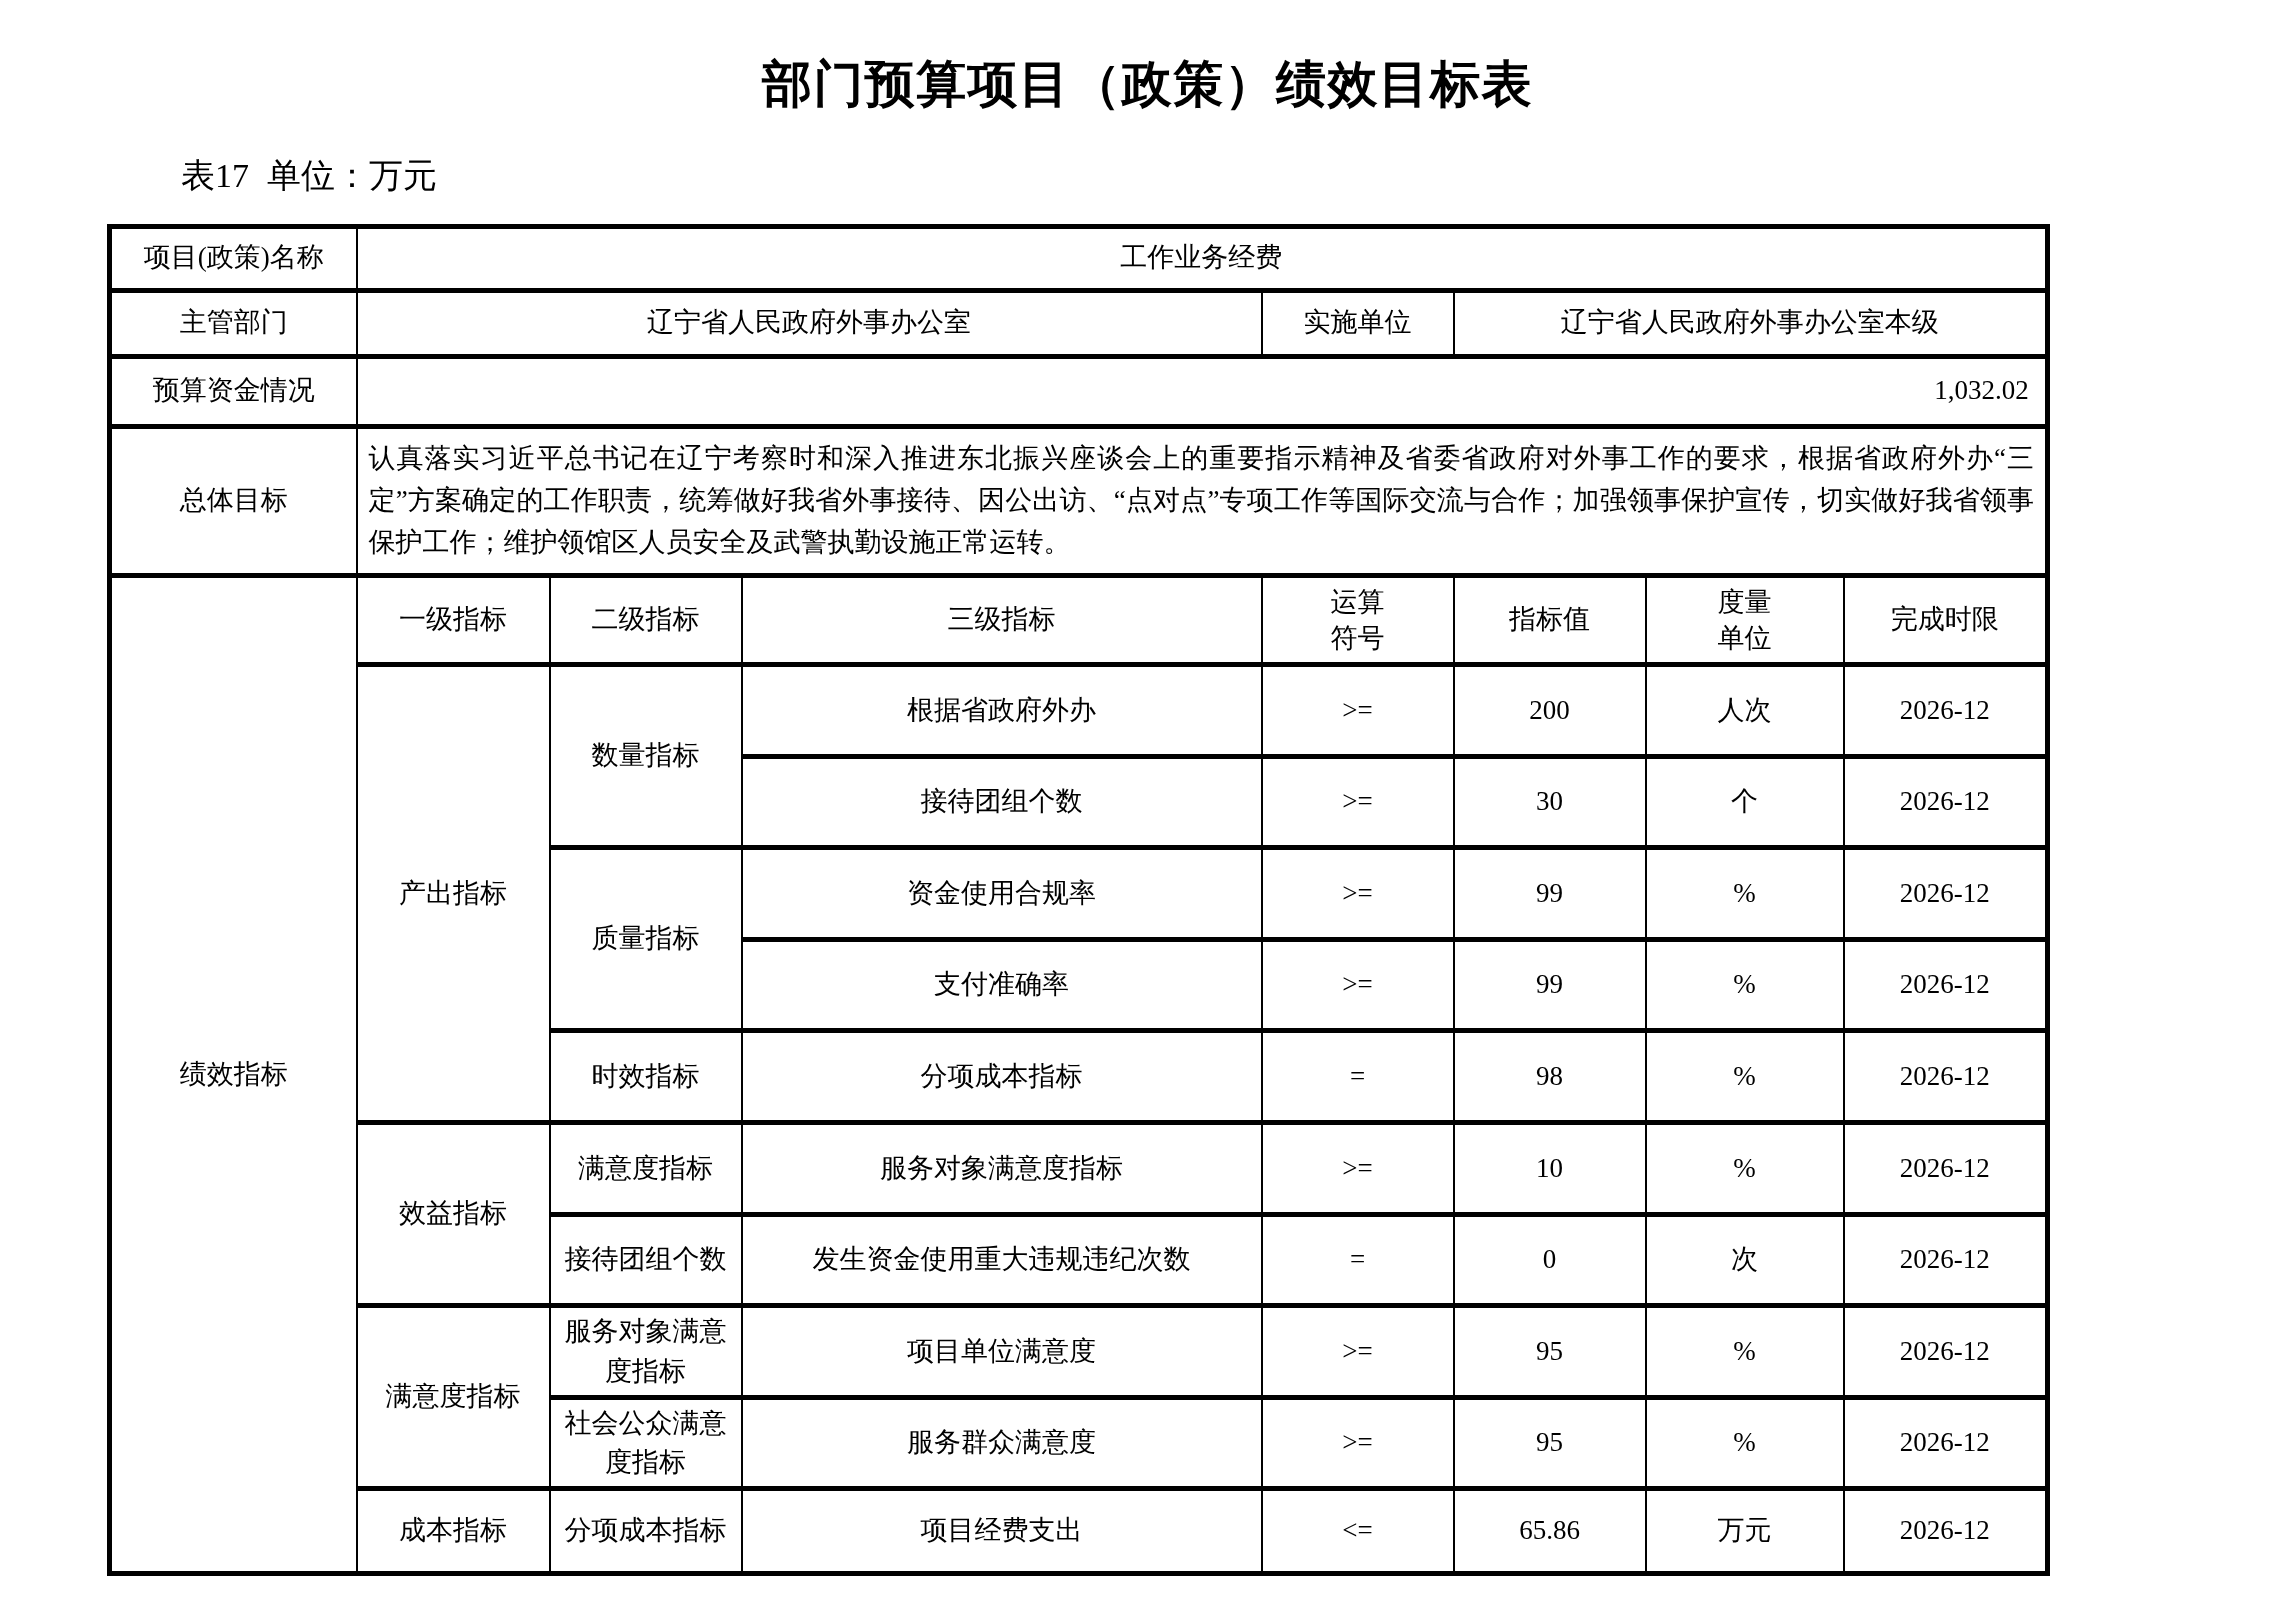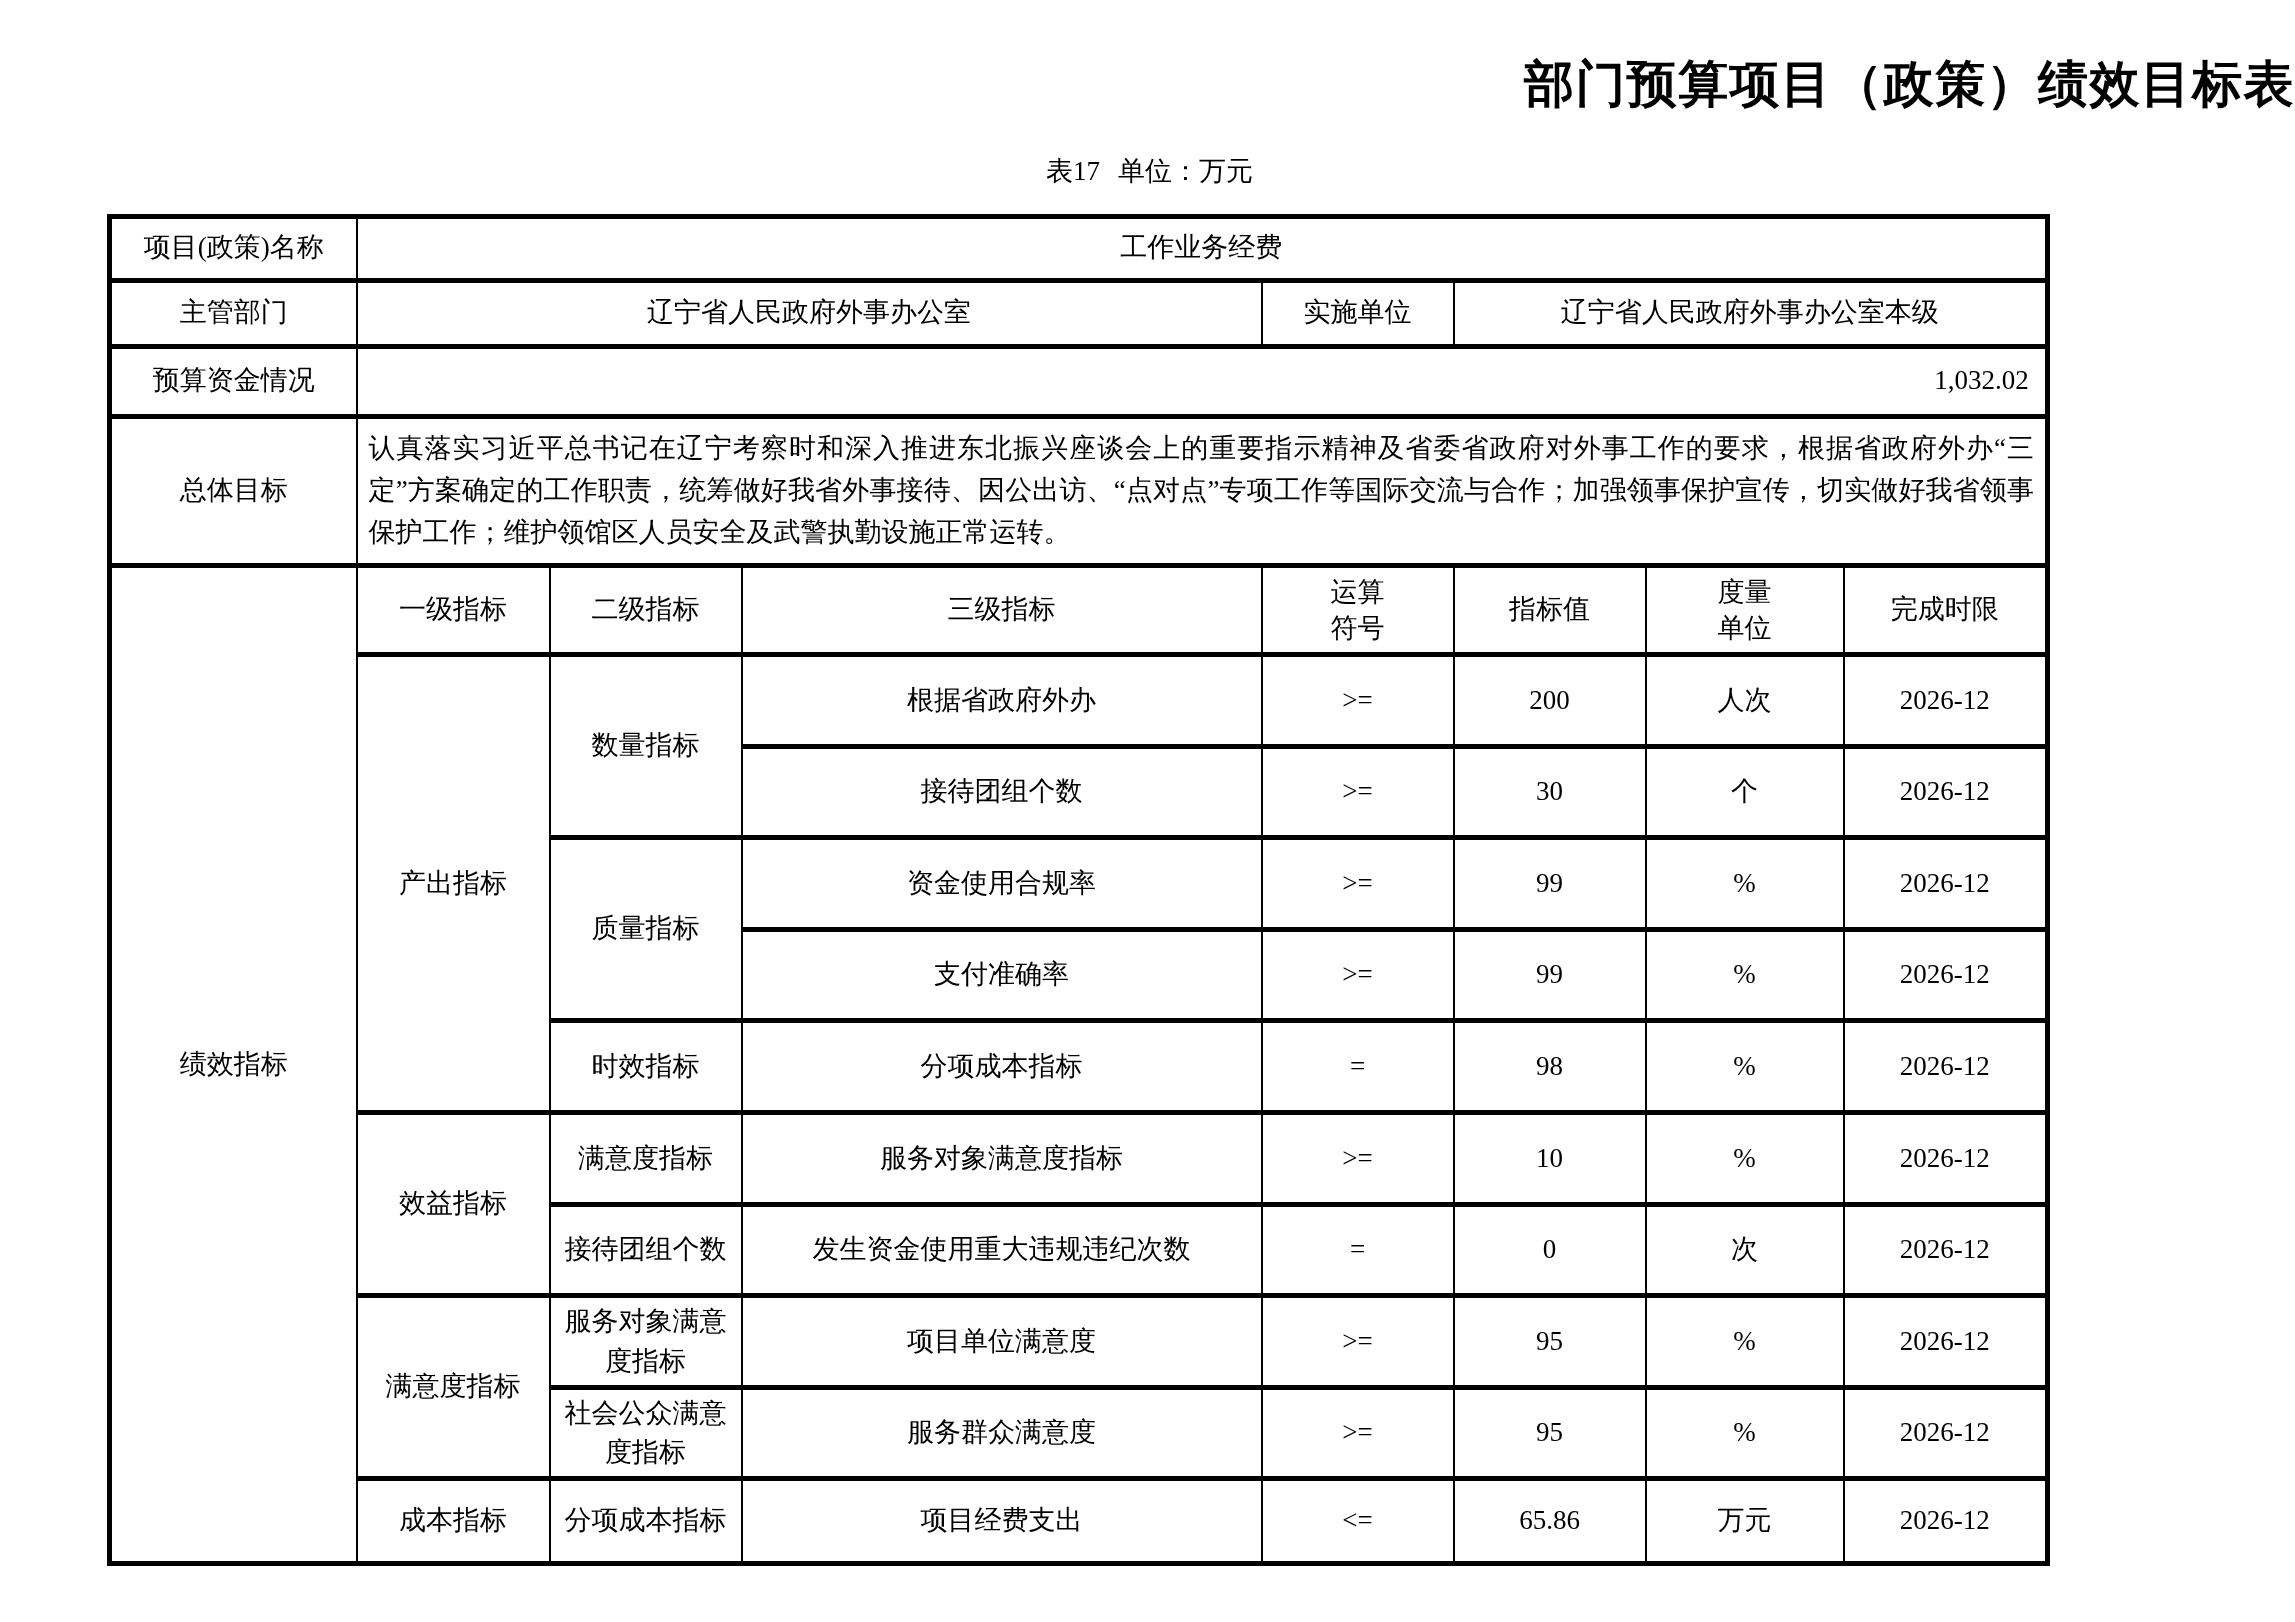--- a/index.html
+++ b/index.html
@@ -6,32 +6,32 @@
     margin: 0; padding: 0; background: #ffffff;
   }
   body {
     width: 2295px; height: 1622px;
     font-family: "Liberation Serif", "DejaVu Serif", serif;
     color: #000;
     position: relative;
   }
   .title {
     margin: 46px 0 0 0;
-    text-align: right;
+    text-align: center;
     font-size: 50px;
     font-weight: 700;
     line-height: 76px;
     letter-spacing: 1.4px;
   }
   .meta {
     margin: 31px 177px 24.5px 181px;
     display: flex;
-    justify-content: center;
+    justify-content: flex-start;
     align-items: flex-end;
-    font-size: 27px;
+    font-size: 34px;
     gap: 18px;
   }
   table.main {
     margin-left: 107px;
     border-collapse: collapse;
     table-layout: fixed;
     width: 1938px;
     border: 5.5px solid #000;
   }
   td {

